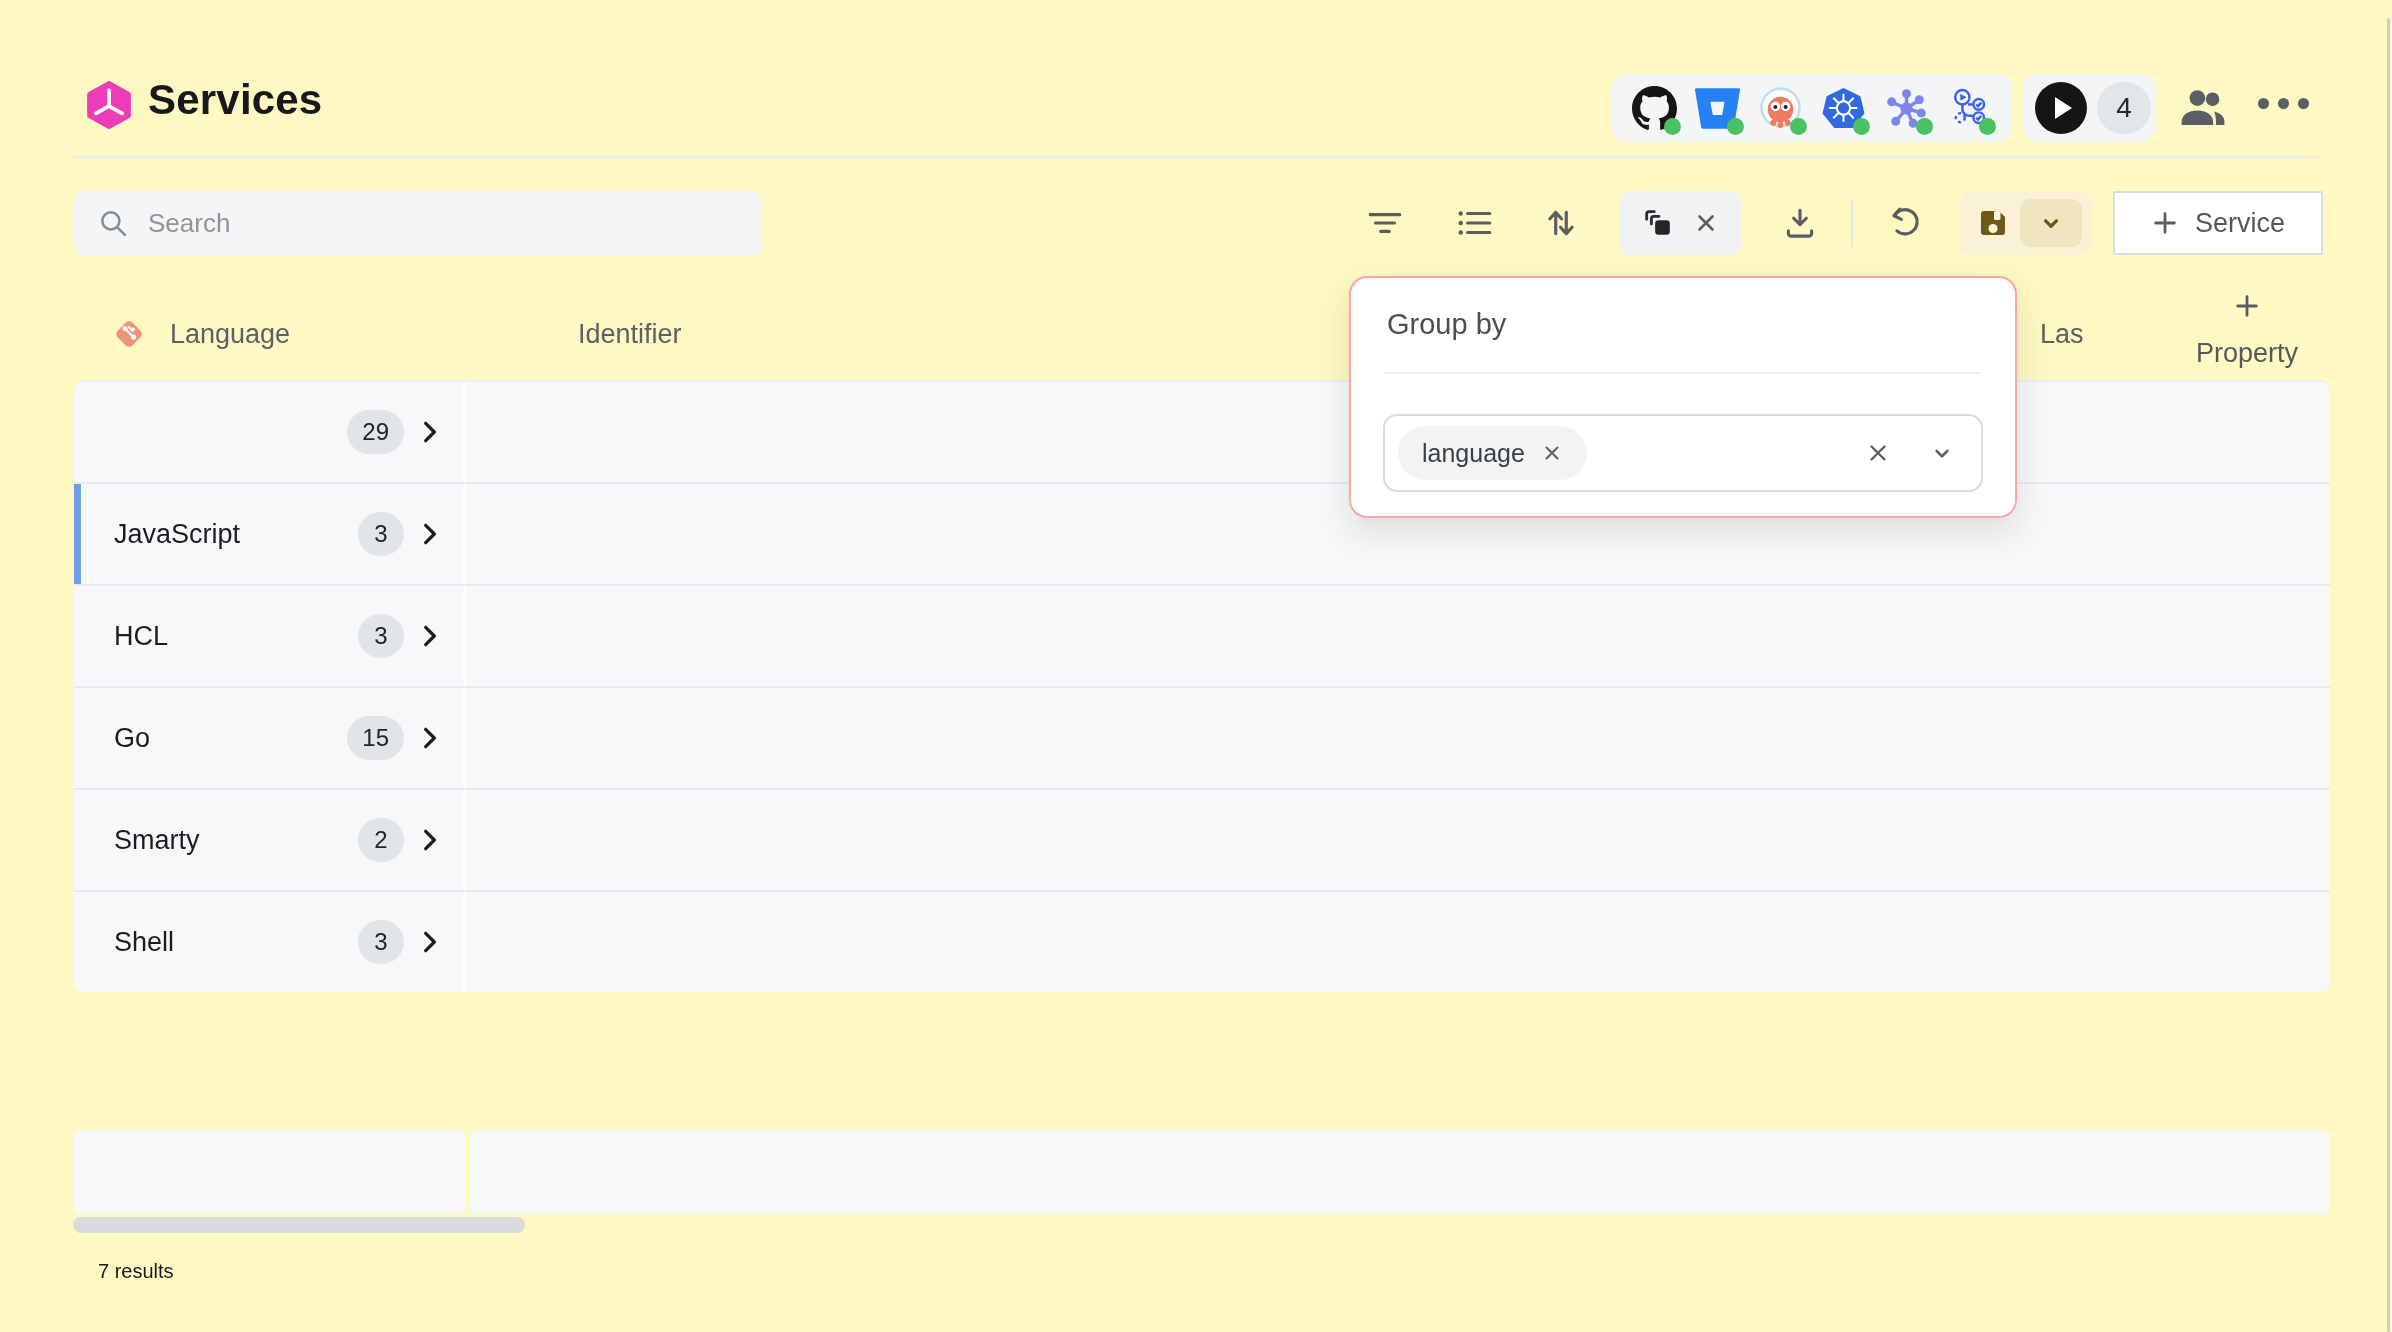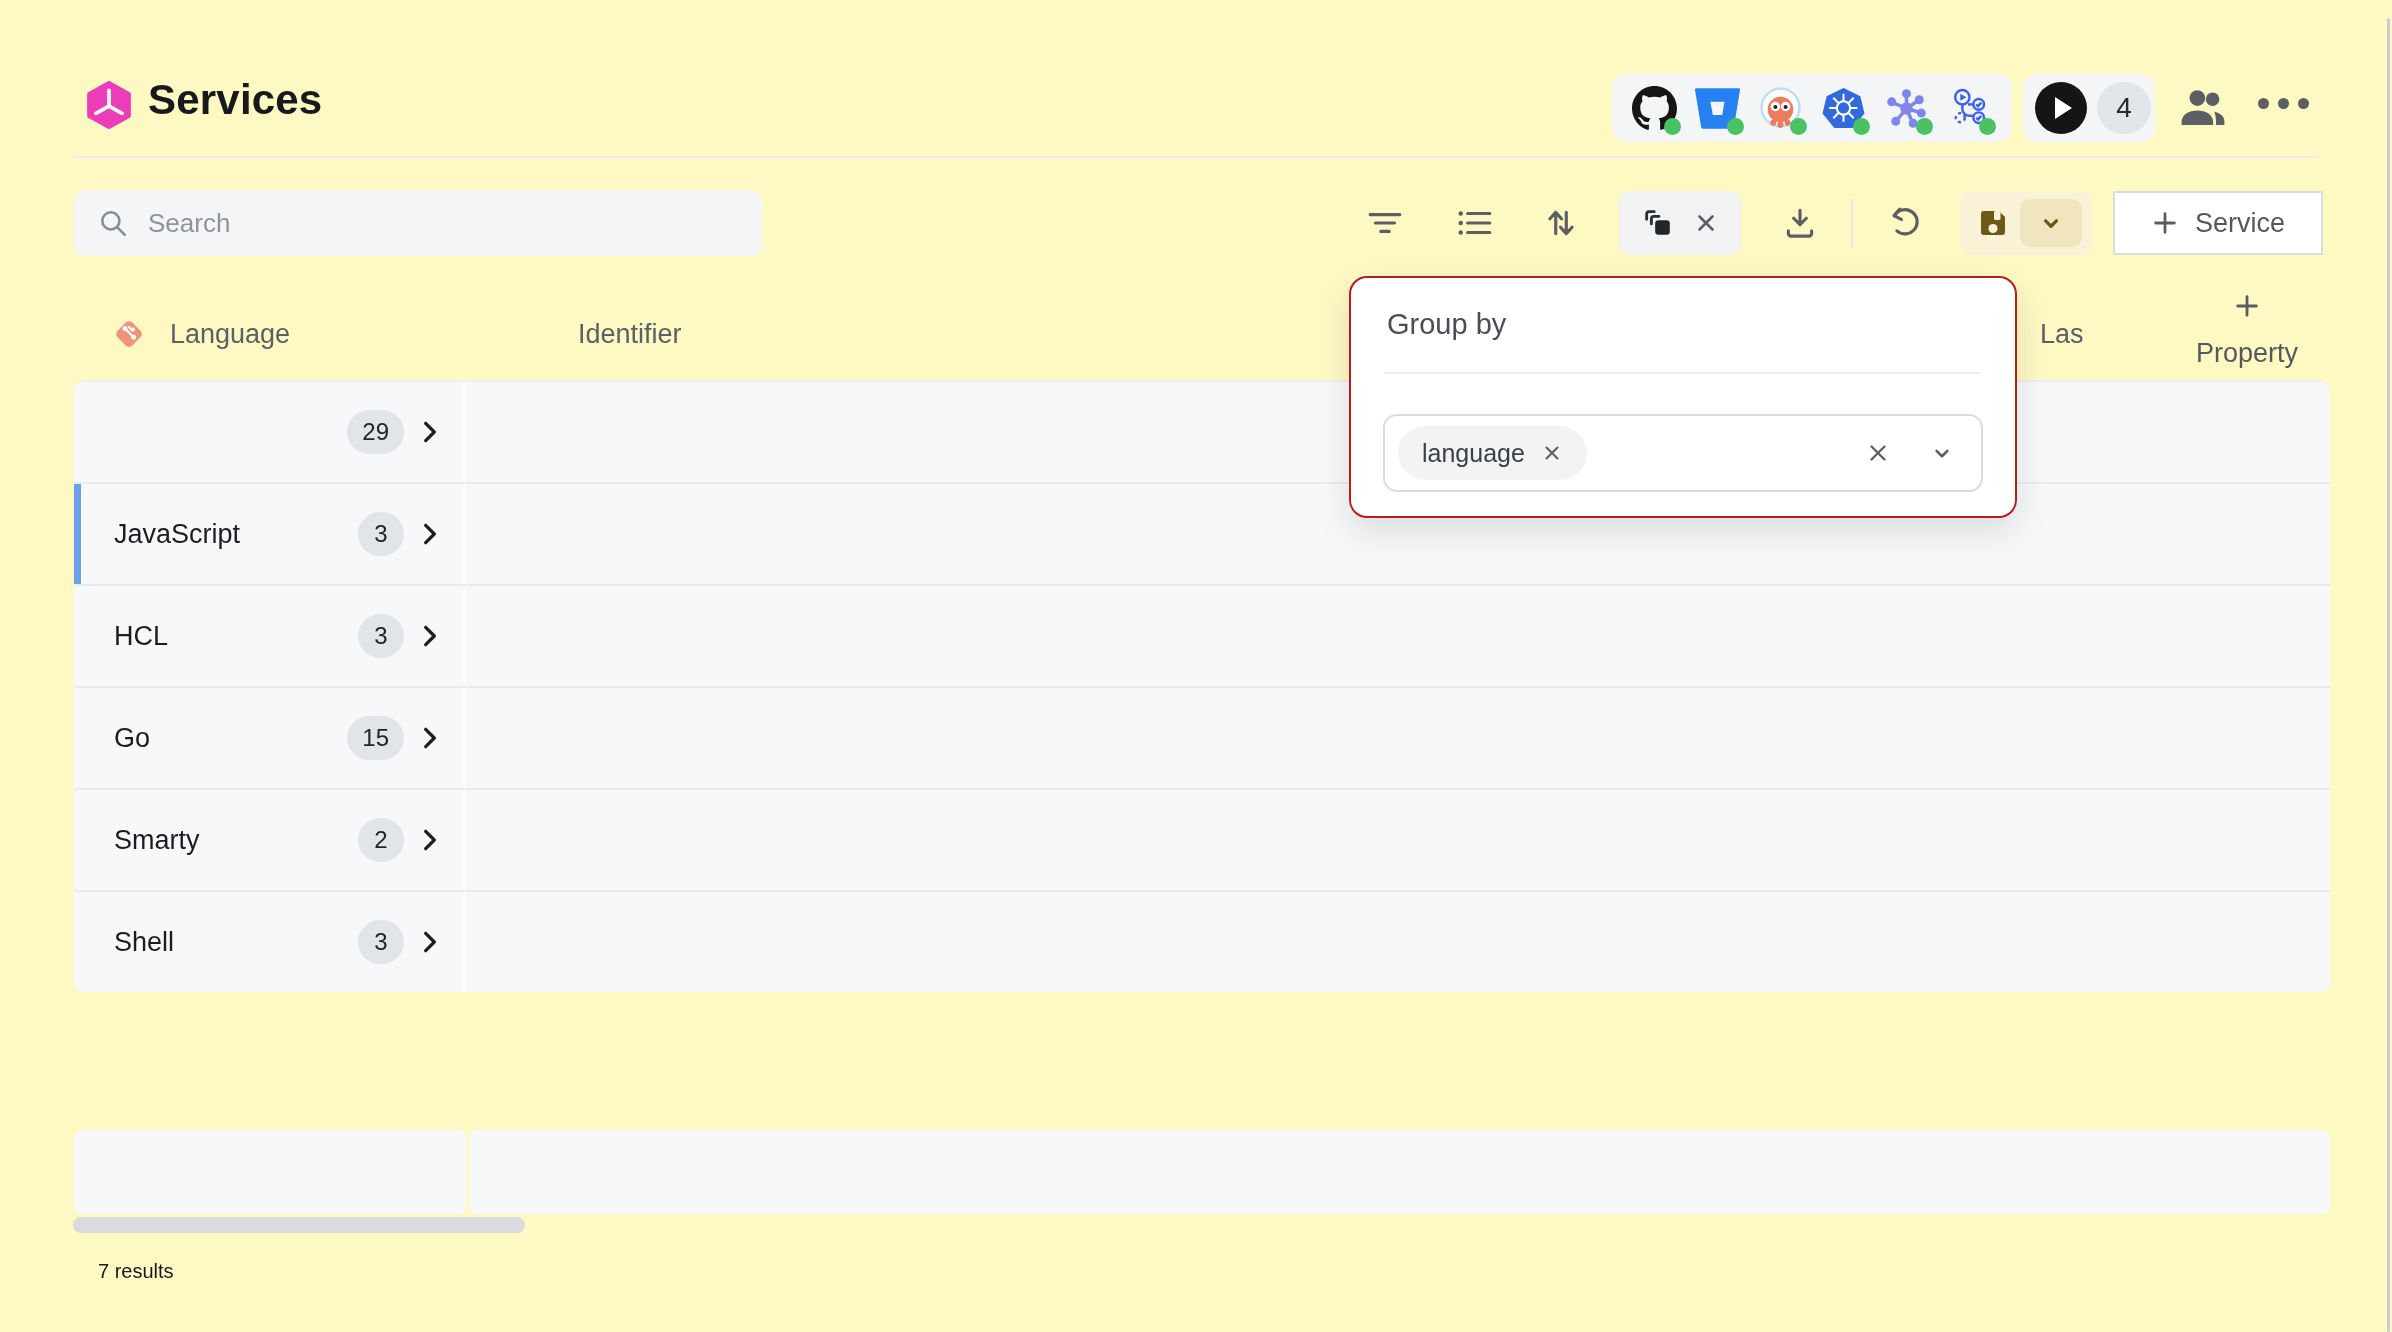--- a/index.html
+++ b/index.html
@@ -80,21 +80,21 @@
   .cell-rest{flex:1;}
 
   
   .footer-left{position:absolute;left:74px;top:1130px;width:392px;height:84px;background:#f7f8f9;border-radius:8px;}
   .footer-right{position:absolute;left:469px;top:1130px;width:1861px;height:84px;background:#f7f8f9;border-radius:8px;}
   .hscrollbar{position:absolute;left:73px;top:1217px;width:452px;height:16px;border-radius:8px;background:#d9dbde;}
   .vscrollbar{position:absolute;left:2387px;top:18px;width:3px;height:1314px;background:#c9ccd0;border-radius:2px;}
   .results{position:absolute;left:98px;top:1260px;font-size:20px;color:#17191c;}
 
   
-  .popover{position:absolute;left:1349px;top:276px;width:668px;height:242px;background:#fff;border:2px solid #b91c1c;
+  .popover{position:absolute;left:1349px;top:276px;width:668px;height:242px;background:#fff;border:2px solid #fca5a5;
     border-radius:18px;box-shadow:0 14px 34px rgba(25,28,35,.12);box-sizing:border-box;z-index:20;}
   .popover-title{position:absolute;left:36px;top:30px;font-size:29px;color:#4a4e54;}
   .popover-divider{position:absolute;left:34px;right:34px;top:94px;height:2px;background:#eceef0;}
   .gb-select{position:absolute;left:32px;right:32px;top:136px;height:78px;border:2px solid #d9dcdf;border-radius:14px;
     display:flex;align-items:center;gap:16px;padding:0 26px 0 13px;box-sizing:border-box;}
   .gb-chip{height:54px;border-radius:27px;background:#f2f3f5;display:flex;align-items:center;gap:16px;padding:0 24px;
     font-size:25px;color:#3c4043;}
   .gb-chip svg{width:22px;height:22px;}
   .gb-actions{margin-left:auto;display:flex;align-items:center;gap:38px;}
   .gb-actions svg{width:26px;height:26px;}

